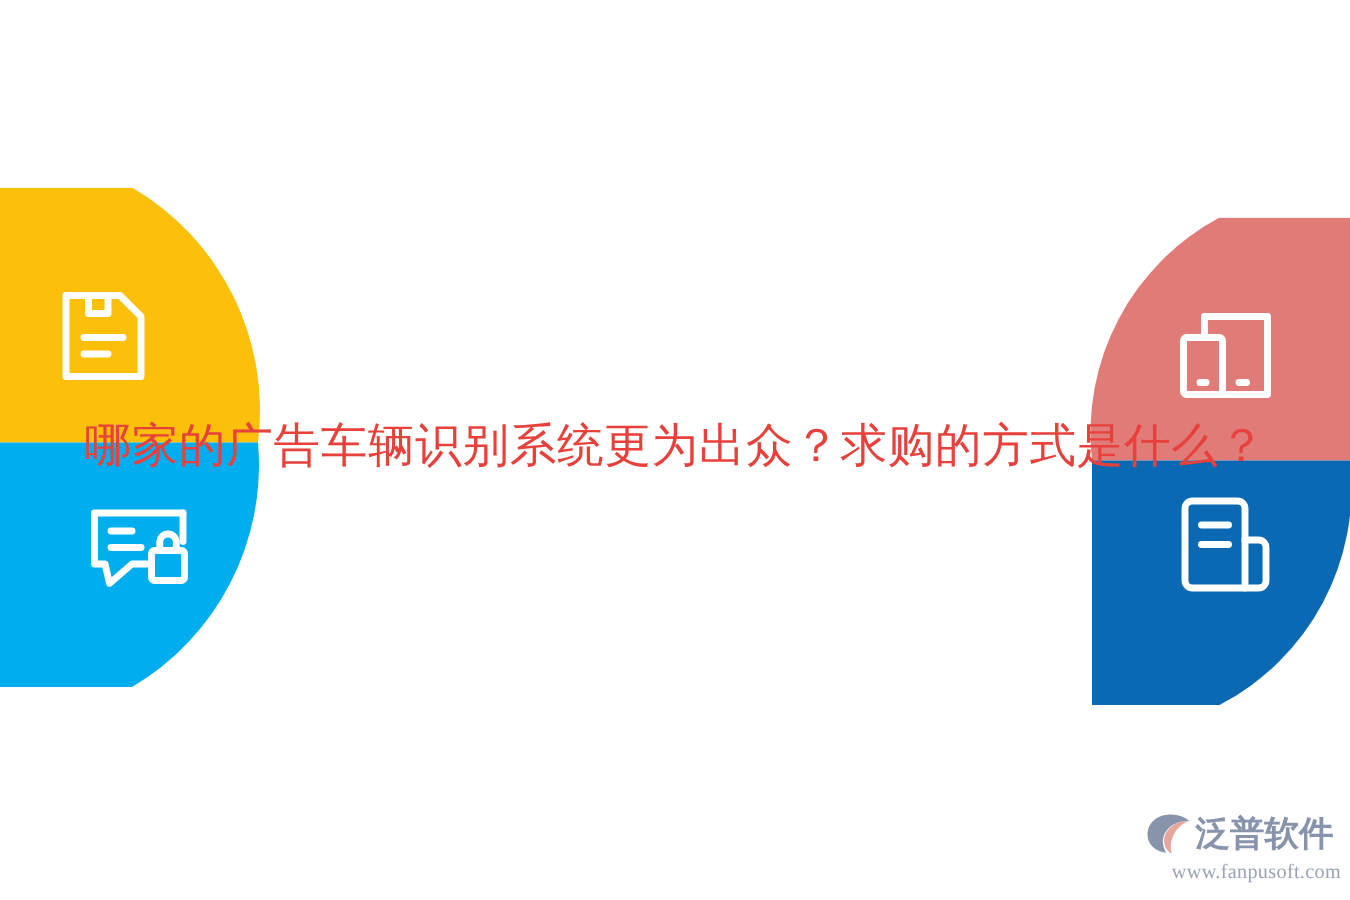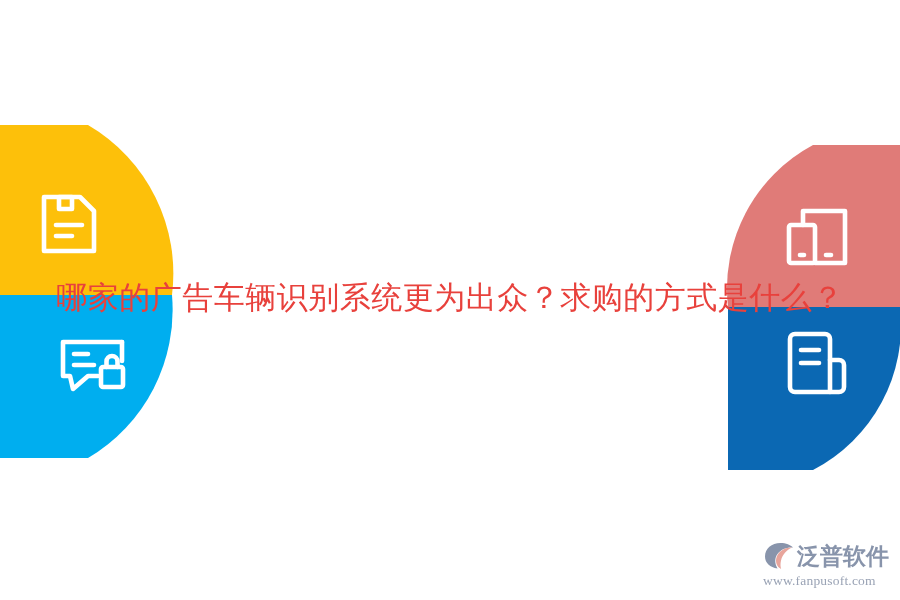--- a/index.html
+++ b/index.html
@@ -99,21 +99,21 @@
     white-space: nowrap;
   }
   .logo-url {
     margin-top: 1px;
     color: #9aa3b5;
     font-size: 13.5px;
     line-height: 16px;
     letter-spacing: 0.2px;
     font-family: "Liberation Serif", "DejaVu Serif", serif;
     white-space: nowrap;
-    text-align: left;
+    text-align: right;
     padding-left: 1px;
   }
 </style>
 </head>
 <body>
 
 <div class="stage">
 
   <div class="petal" id="left-cluster">
     <svg width="175" height="335" viewBox="0 0 175 335" xmlns="http://www.w3.org/2000/svg">

